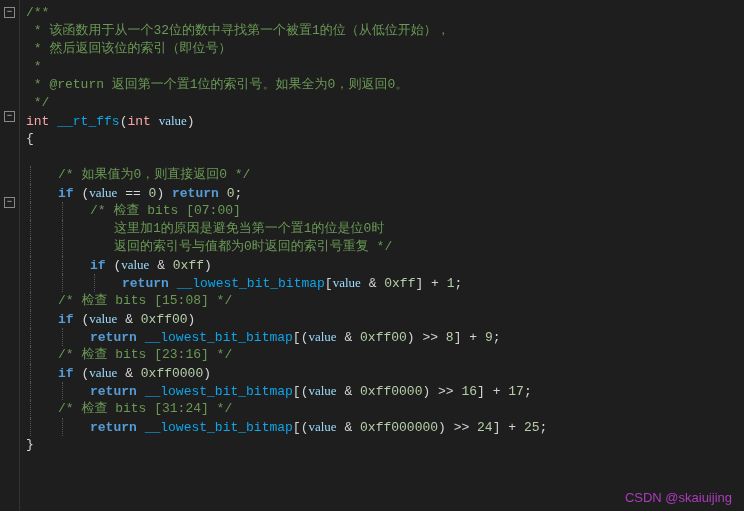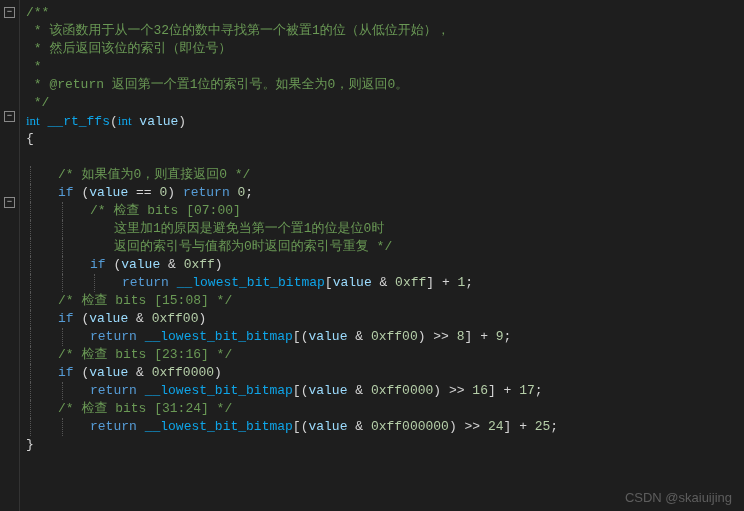--- a/index.html
+++ b/index.html
@@ -44,31 +44,31 @@
     }
     .line { height: 18px; position: relative; }
     .guide {
       position: absolute;
       left: 0;
       top: 0;
       bottom: 0;
       border-left: 1px dotted #555;
     }
     .comment { color: #6a9955; }
-    .keyword { color: #569cd6; }
-    .type { color: #0ea5e9; font-family: Liberation Serif, serif; }
+    .keyword { color: #569cd6; font-weight: bold; }
+    .type { color: #fca5a5; }
     .func { color: #0ea5e9; }
-    .param { color: #9cdcfe; }
+    .param { color: #9cdcfe; font-family: Liberation Serif, serif; }
     .number { color: #b5cea8; }
     .brace { color: #d4d4d4; }
     .watermark {
       position: absolute;
       right: 12px;
       bottom: 6px;
-      color: #737373;
+      color: #d946ef;
       font-size: 13px;
       font-family: sans-serif;
       opacity: 0.75;
     }
     .gutter-spacer { height: 18px; }
   </style>
 </head>
 <body>
 
 <div class="editor">

